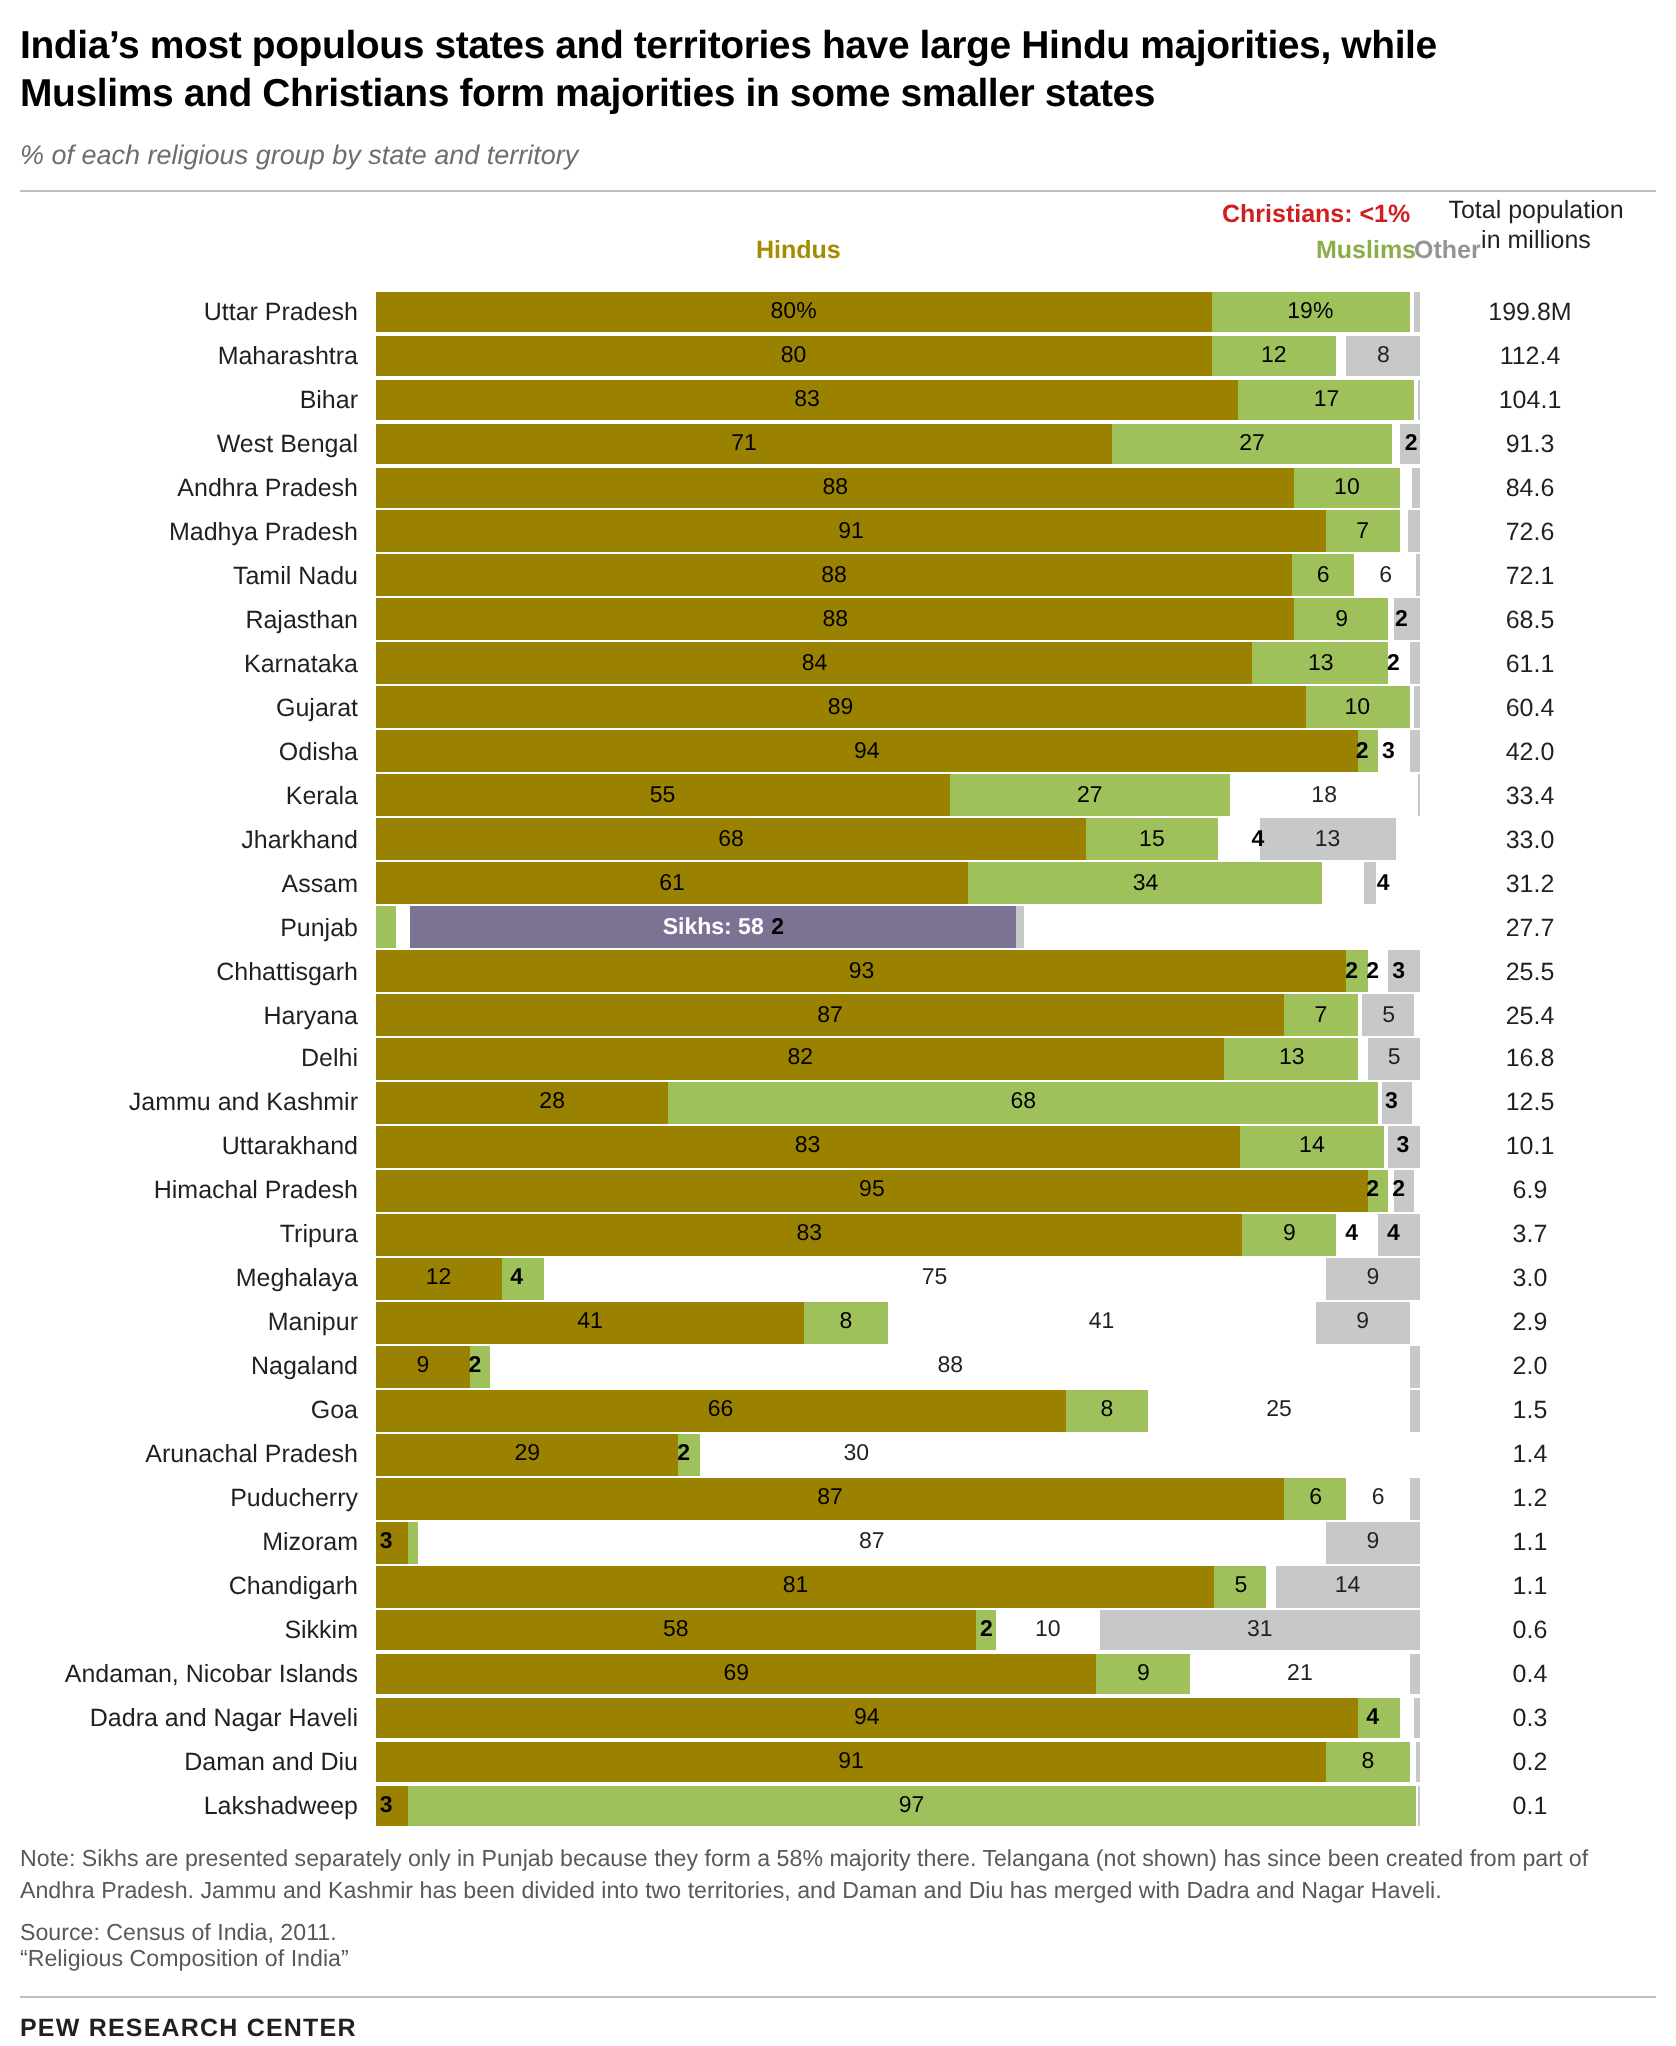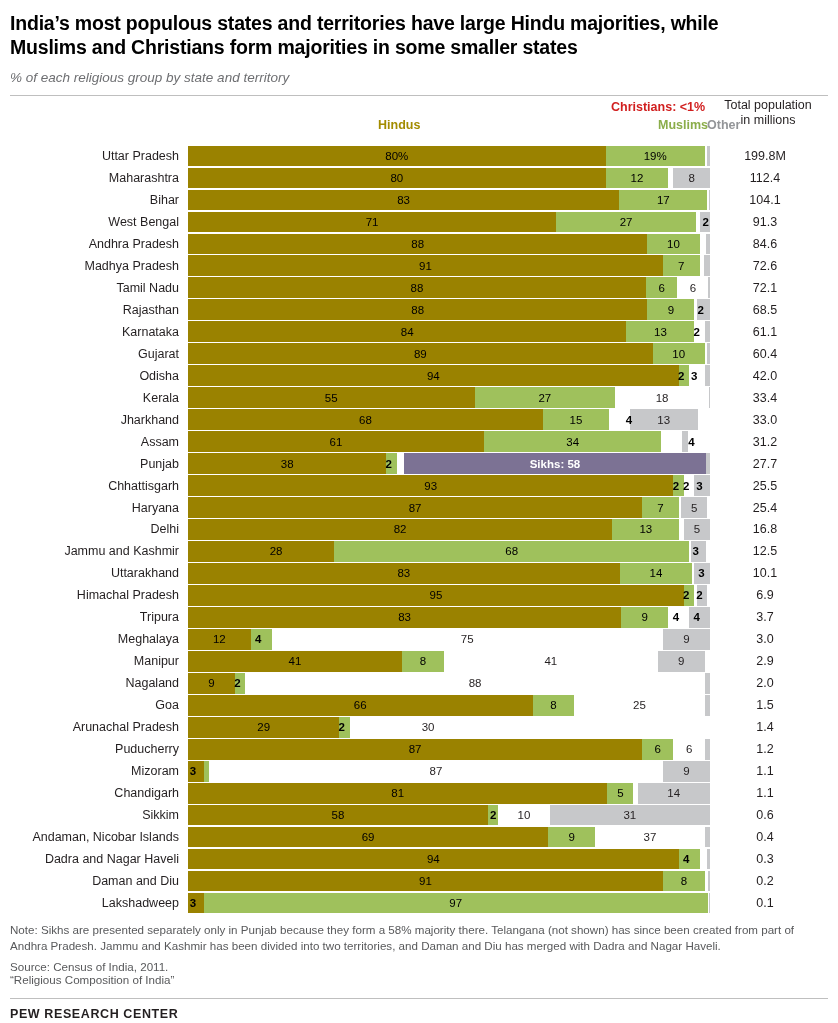--- a/index.html
+++ b/index.html
@@ -373,23 +373,20 @@
           </div>
           <div class="seg s-christian" style="width: 20.88px;"></div>
           <div class="seg s-other tiny" style="width: 5.22px;"></div>
           <div class="lbl-out" style="color: rgb(0, 0, 0); left: 500.34px;">4</div>
         </div>
         <div class="total">31.2</div>
       </div>
       <div class="row">
         <div class="rowlabel">Punjab</div>
         <div class="bar">
-          <div class="seg s-hindu" style="width: 198.36px;">
-            <span>38</span>
-          </div>
           <div class="seg s-muslim tiny" style="width: 10.44px;"></div>
           <div class="seg s-christian tiny" style="width: 6.786px;"></div>
           <div class="seg s-sikh" style="width: 302.76px;">
             <span>Sikhs: 58</span>
           </div>
           <div class="seg s-other tiny" style="width: 3.654px;"></div>
           <div class="lbl-out" style="color: rgb(0, 0, 0); left: 197.58px;">2</div>
         </div>
         <div class="total">27.7</div>
       </div>
@@ -647,21 +644,21 @@
       <div class="row">
         <div class="rowlabel">Andaman, Nicobar Islands</div>
         <div class="bar">
           <div class="seg s-hindu" style="width: 360.18px;">
             <span>69</span>
           </div>
           <div class="seg s-muslim" style="width: 46.98px;">
             <span>9</span>
           </div>
           <div class="seg s-christian" style="width: 109.62px;">
-            <span>37</span>
+            <span>21</span>
           </div>
           <div class="seg s-other tiny" style="width: 5.22px;"></div>
         </div>
         <div class="total">0.4</div>
       </div>
       <div class="row">
         <div class="rowlabel">Dadra and Nagar Haveli</div>
         <div class="bar">
           <div class="seg s-hindu" style="width: 490.68px;">
             <span>94</span>

